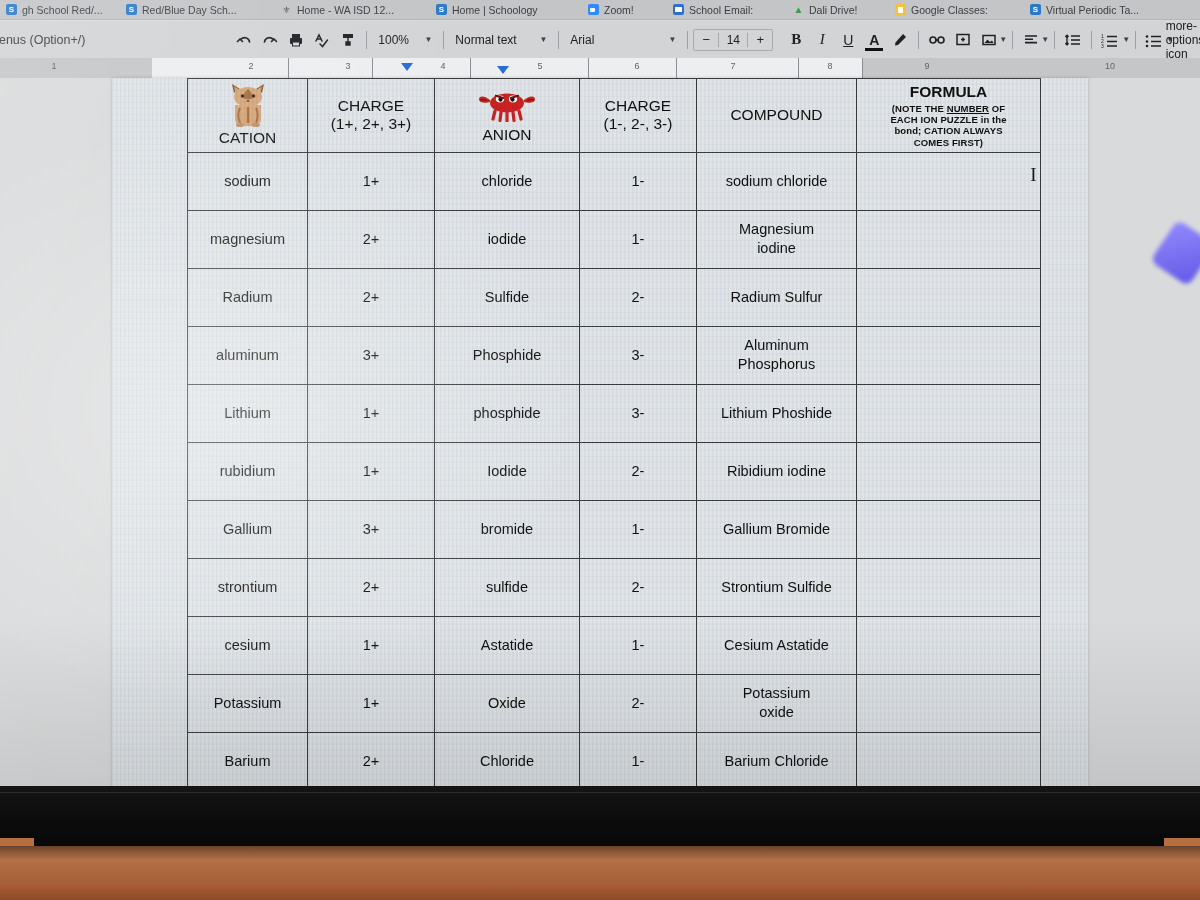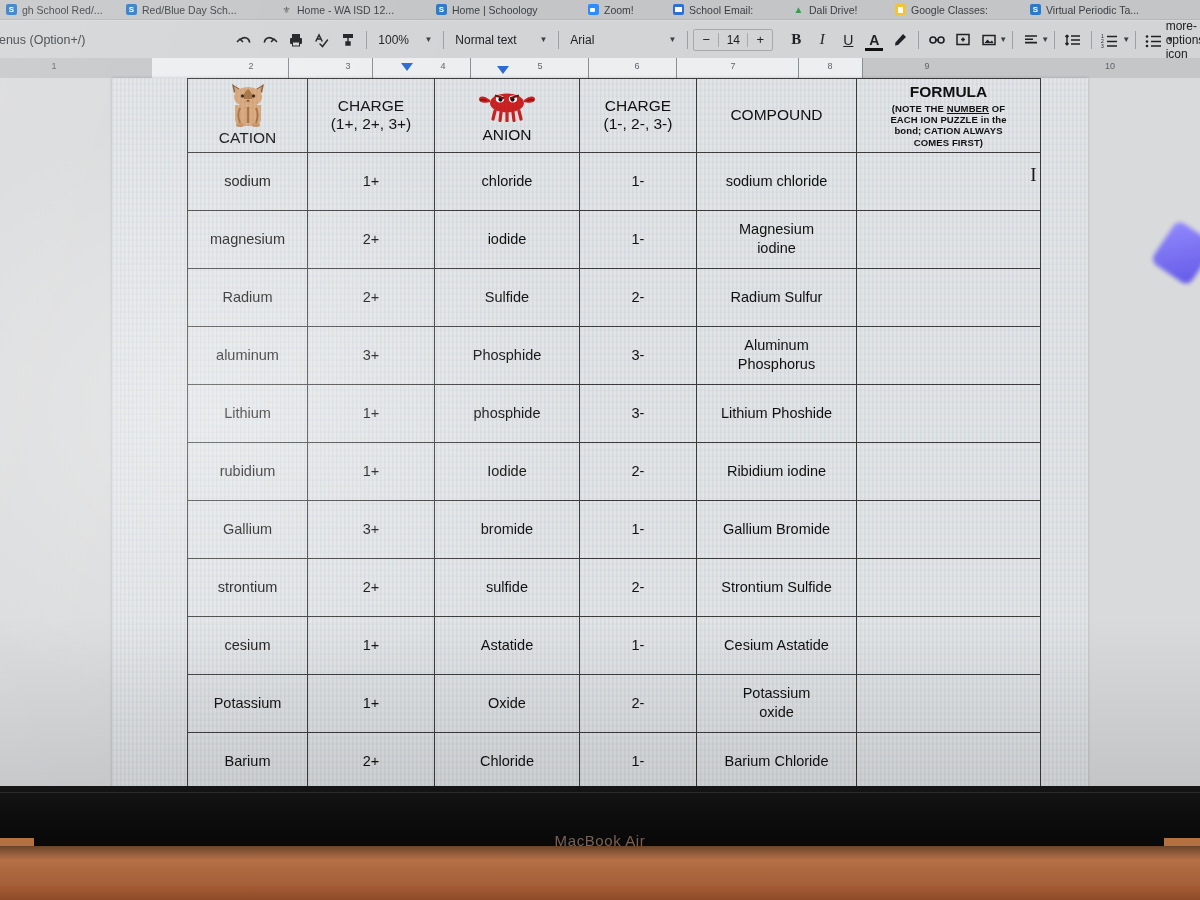--- a/index.html
+++ b/index.html
@@ -609,20 +609,19 @@
 
       <div id="moire"></div>
     </div>
 
     <div id="ibeam">I</div>
     <div id="stylus"></div>
     <div id="glare"></div>
   </div>
 
   <div id="bezel"></div>
-  <div id="brand">MacBook Air</div>
   <div id="chinleft"></div>
   <div id="chinright"></div>
   <div id="desk"></div>
   <div id="deskshadow"></div>
   <div id="deskline"></div>
 
 </div>
 
 </body></html>

